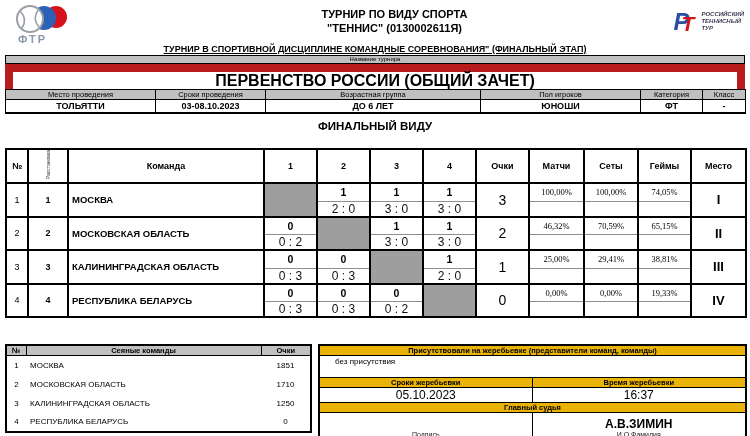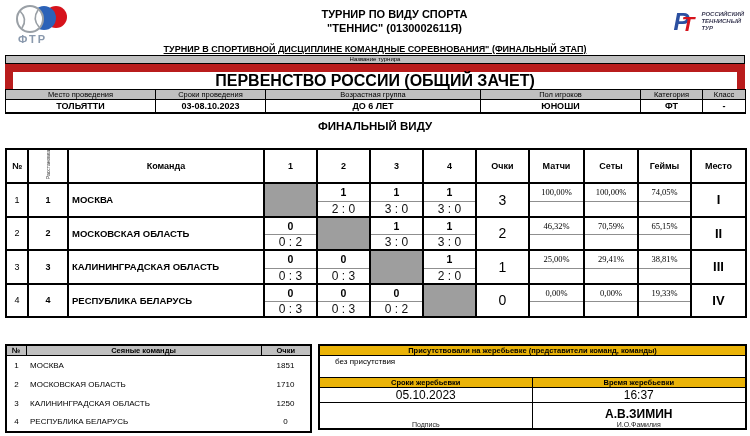--- a/index.html
+++ b/index.html
@@ -312,20 +312,23 @@
         </tr>
     <tr>
       <td class="g">Сроки жеребьевки</td>
       <td class="g">Время жеребьевки</td>
     </tr>
     <tr>
       <td class="val">05.10.2023</td>
       <td class="val">16:37</td>
     </tr>
     <tr>
+          <td colspan="2" class="g">Главный судья</td>
+        </tr>
+    <tr>
       <td class="sig">
         <div class="label">Подпись</div>
       </td>
       <td class="sig">
         <div class="judge">А.В.ЗИМИН</div>
         <div class="label">И.О.Фамилия</div>
       </td>
     </tr>
   </tbody>
     </table>

